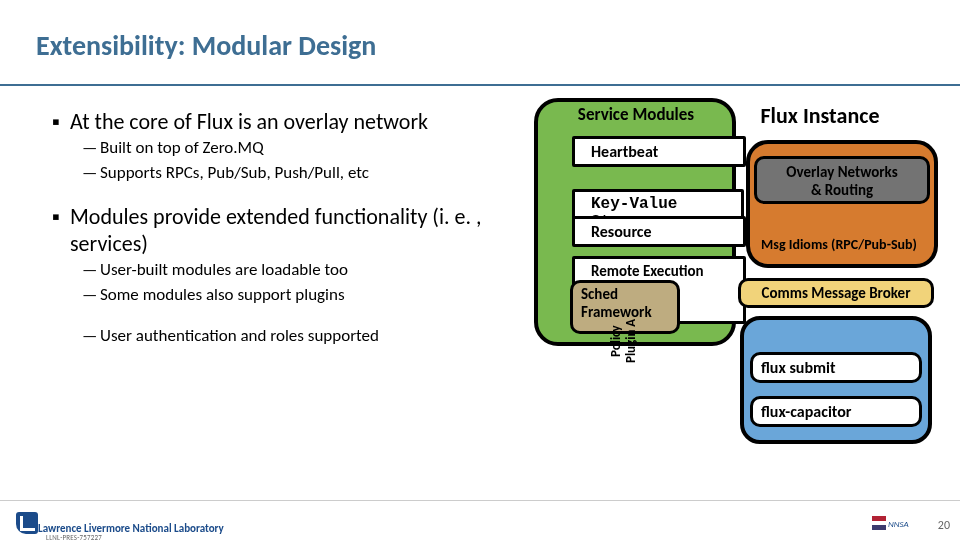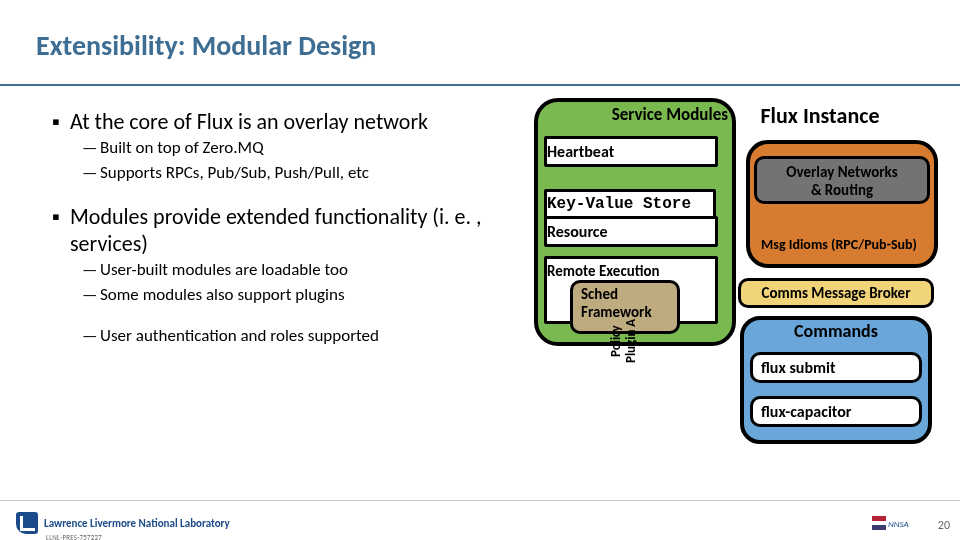--- a/index.html
+++ b/index.html
@@ -19,43 +19,43 @@
   .sub-line .dash { display:inline-block; width:18px; vertical-align:top; }
   .sub-line .txt { display:inline-block; width:calc(100% - 20px); vertical-align:top; }
 
   
   .diagram { position: absolute; left: 540px; top: 98px; width: 400px; height: 360px; }
 
   .flux-instance-title { position:absolute; right:0; top:4px; width:240px; text-align:center; font-size:22px; font-weight:700; }
 
   
   .svc-outline { position:absolute; left: -6px; top: 0; width: 202px; height: 248px; border:4px solid #000; border-radius: 24px; background:#79b94f; }
-  .svc-title { position:absolute; left:4px; top:6px; width:184px; height:26px; text-align:right; font-weight:700; font-size:17px; }
-  .pill { position:absolute; border:3px solid #000; border-radius: 2px; background:#fff; padding:3px 0; font-weight:700; font-size:16px; }
+  .svc-title { position:absolute; left:4px; top:6px; width:184px; height:26px; text-align:center; font-weight:700; font-size:17px; }
+  .pill { position:absolute; border:3px solid #000; border-radius: 2px; background:#fff; padding:3px 16px; font-weight:700; font-size:16px;margin-left:28px; }
   .heartbeat { left:4px; top:38px; width:174px; }
   .kvstore   { left:4px; top:91px; width:172px;font-family:Liberation Mono, monospace; }
   .resource  { left:4px; top:118px; width:174px; }
   .remote    { left:4px; top:158px; width:174px; height:68px; font-size:15px; line-height:1.15; padding-top:4px; }
   .sched     { position:absolute; left:30px; top:182px; width:110px; height:54px; border:3px solid #000; border-radius:10px; background:#beac80; font-weight:700; font-size:15px; padding:2px 8px; }
   .plugin { position:absolute; left:68px; top:218px; width:28px; height:50px; writing-mode: vertical-rl; transform: rotate(180deg); font-weight:700; font-size:13px; text-align:center; }
 
   
   .ov-outline { position:absolute; right:2px; top:42px; width:192px; height:128px; border:4px solid #000; border-radius: 22px; background:#d67b2f; }
   .ov-net { position:absolute; right:10px; top:58px; width:176px; height:48px; border:3px solid #000; border-radius:10px; background:#737373; text-align:center; font-weight:700; font-size:15px; padding-top:4px; }
   .msg-idioms { position:absolute; right:6px; top:138px; font-weight:700; font-size:14px; width:190px; text-align:center; }
   .broker-pill { position:absolute; right:6px; top:180px; width:196px; border:3px solid #000; border-radius:10px; background:#f1d37a; font-weight:700; font-size:15px; text-align:center; padding:3px 4px; }
 
   .cmd-outline { position:absolute; right:8px; top:218px; width:192px; height:128px; border:4px solid #000; border-radius:20px; background:#6aa6d9; }
   .cmd-title { position:absolute; right:18px; top:222px; width:172px; text-align:center; font-weight:700; font-size:18px; color:#000; }
   .flux-submit { position:absolute; right:18px; top:254px; width:172px; border:3px solid #000; border-radius:10px; background:#fff; font-weight:700; font-size:16px; padding:3px 8px; }
   .flux-cap    { position:absolute; right:18px; top:298px; width:172px; border:3px solid #000; border-radius:10px; background:#fff; font-weight:700; font-size:16px; padding:3px 8px; }
 
   
   .footer { position:absolute; left:0; right:0; bottom:0; height:40px; border-top:1px solid #ccc; }
-  .llnl-logo { position:absolute; left:16px; bottom:6px; display:flex; align-items:center; gap:6px; }
+  .llnl-logo { position:absolute; left:16px; bottom:6px; display:flex; align-items:flex-end; }
   .llnl-mark { width:22px; height:22px; background:#1b4b8a; border-radius:3px 3px 3px 10px; position:relative; }
   .llnl-mark::after { content:""; position:absolute; left:4px; top:4px; width:12px; height:12px; border-left:3px solid #fff; border-bottom:3px solid #fff; }
   .llnl-text { font-size:11px; color:#1b4b8a; font-weight:700; line-height:1; }
   .pres-id { position:absolute; left:46px; bottom:-2px; font-size:7px; color:#666; letter-spacing:.2px; }
   .slide-no { position:absolute; right:10px; bottom:8px; font-size:12px; color:#666; }
   .nnsa { position:absolute; right:32px; bottom:6px; width:56px; height:22px; }
   .nnsa .flag { display:inline-block; width:14px; height:14px; background: linear-gradient(#b22234 0 33%, #fff 33% 66%, #3c3b6e 66% 100%); vertical-align:middle; }
   .nnsa .txt { display:inline-block; font-size:9px; font-weight:400; font-style:italic; color:#1b4b8a; vertical-align:middle; margin-left:2px; }
 </style>
 </head>
@@ -100,21 +100,20 @@
 Framework</div>
     <div class="plugin">Policy Plugin A</div>
 
     <div class="ov-outline"></div>
     <div class="ov-net" style="white-space:pre-line;">Overlay Networks
 &amp; Routing</div>
     <div class="msg-idioms">Msg Idioms (RPC/Pub-Sub)</div>
     <div class="broker-pill">Comms Message Broker</div>
 
     <div class="cmd-outline"></div>
-    <div class="cmd-title">Commands</div>
     <div class="flux-submit">flux submit</div>
     <div class="flux-cap">flux-capacitor</div>
   </div>
 
   <div class="footer">
     <div class="llnl-logo">
       <div class="llnl-mark"></div>
       <div class="llnl-text">Lawrence Livermore National Laboratory</div>
     </div>
     <div class="pres-id">LLNL-PRES-757227</div>

